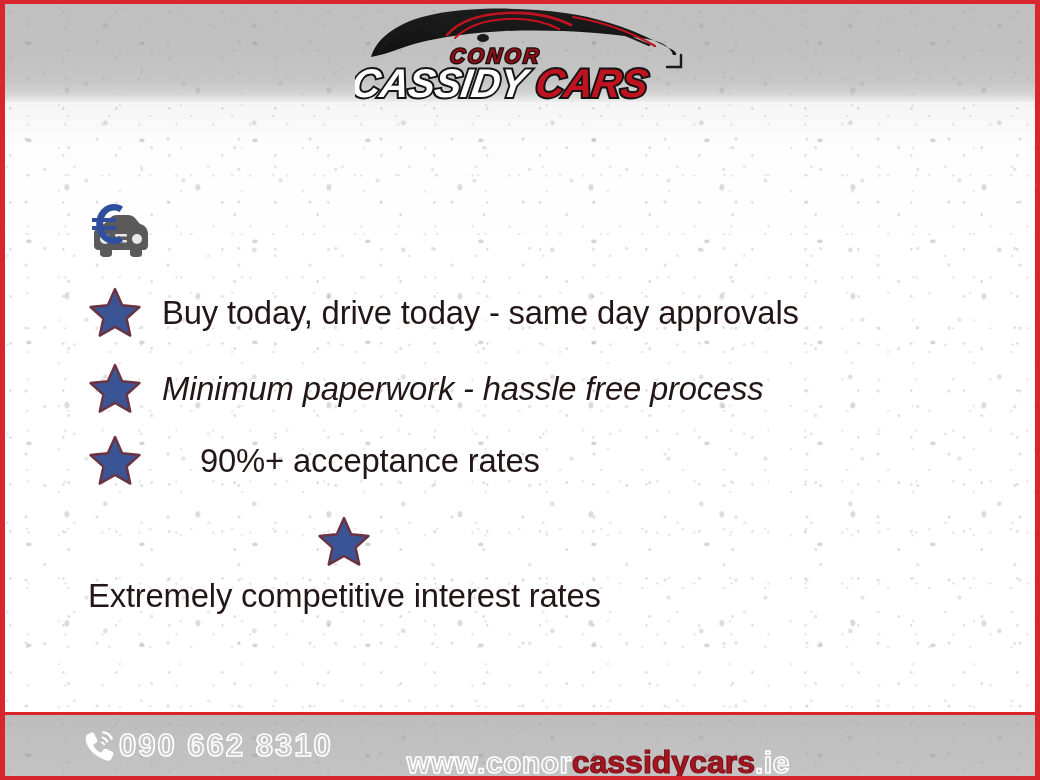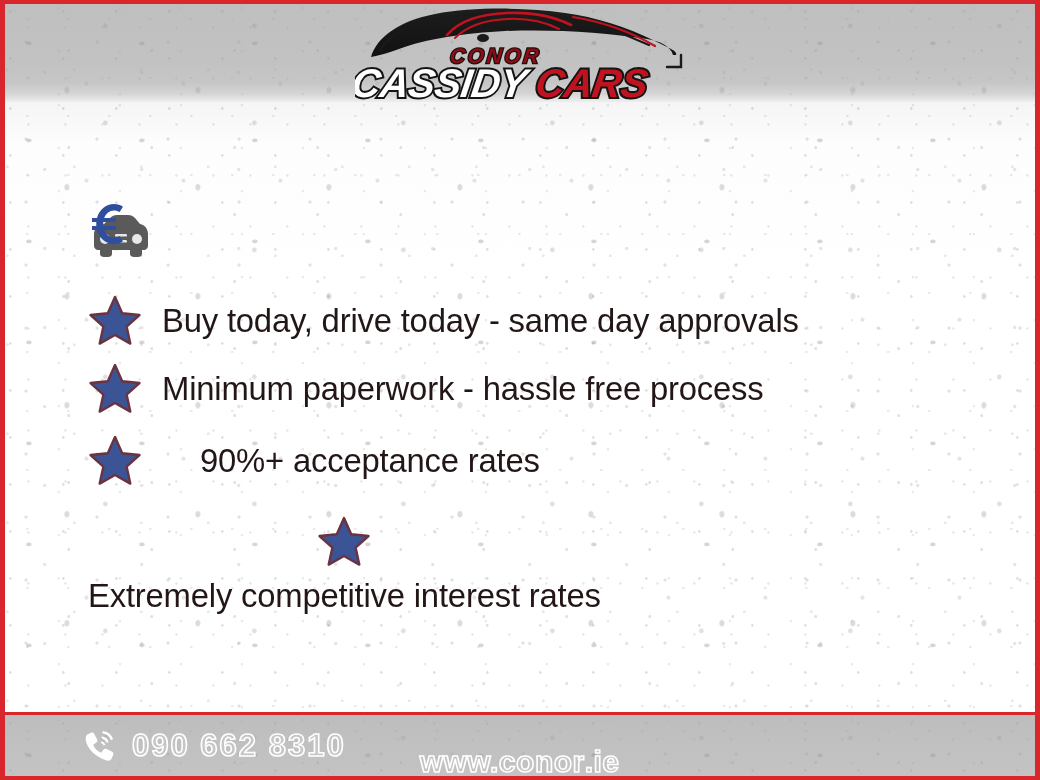--- a/index.html
+++ b/index.html
@@ -158,21 +158,21 @@
     display: flex;
     align-items: center;
   }
   .phone-block {
     display: flex;
     align-items: center;
     margin-left: 78px;
   }
   .phone-svg { display: block; width: 36px; height: 36px; }
   .phone-number {
-    margin-left: 14px;
+    margin-left: 1px;
     font-family: "Liberation Sans", sans-serif;
     font-size: 31px;
     font-weight: 700;
     letter-spacing: 2px;
     color: #c6c6c6;
     -webkit-text-stroke: 1.6px #ffffff;
     text-stroke: 1.6px #ffffff;
     white-space: nowrap;
     text-align: center;
   }
@@ -276,30 +276,30 @@
                        L35.6,35.9 C34,37 32.1,37.6 30,37.6
                        C25.6,37.6 21.8,34.5 20.2,30 L32,30 L32,26 L19.3,26
                        C19.2,24.6 19.2,23.2 19.3,22 L32,22 L32,18 L20.2,18
                        C21.8,13.5 25.6,10.4 30,10.4 C32.1,10.4 34,11 35.6,12.1
                        L39,6.7 C36.6,5 33.5,4 30,4 Z" fill="#2f4f9e"></path>
             </g>
           </svg>
         </div>
       </div>
 
-      <div class="feature-row" style="top:194px;">
+      <div class="feature-row" style="top:186px;">
         <div class="bullet-wrap">
           <svg class="star-svg" viewBox="0 0 54 52">
             <path d="M27,3 L34.2,19.2 L51.5,21 L38.6,32.6 L42.3,49.6 L27,41 L11.7,49.6 L15.4,32.6 L2.5,21 L19.8,19.2 Z" fill="#3a5496" stroke="#6b3340" stroke-width="2.4" stroke-linejoin="round"></path>
           </svg>
         </div>
         <div class="feature-text">Buy today, drive today - same day approvals</div>
       </div>
 
-      <div class="feature-row" style="top:262px;">
+      <div class="feature-row" style="top:262px;font-style:italic;">
         <div class="bullet-wrap">
           <svg class="star-svg" viewBox="0 0 54 52">
             <path d="M27,3 L34.2,19.2 L51.5,21 L38.6,32.6 L42.3,49.6 L27,41 L11.7,49.6 L15.4,32.6 L2.5,21 L19.8,19.2 Z" fill="#3a5496" stroke="#6b3340" stroke-width="2.4" stroke-linejoin="round"></path>
           </svg>
         </div>
         <div class="feature-text">Minimum paperwork - hassle free process</div>
       </div>
 
       <div class="feature-row" style="top:334px;gap:38px;">
         <div class="bullet-wrap">
@@ -340,20 +340,21 @@
                    C4.6,16.9 3.2,12.6 3.8,9.3 C4.1,7.6 4.9,6.6 6.4,6 Z" fill="#ffffff"></path>
           <path d="M21.5,4.4 C25.2,5 28.2,7.4 29.6,10.8" fill="none" stroke="#ffffff" stroke-width="2.4" stroke-linecap="round"></path>
           <path d="M20.6,9.6 C22.8,10.1 24.5,11.6 25.3,13.6" fill="none" stroke="#ffffff" stroke-width="2.2" stroke-linecap="round"></path>
           <path d="M19.8,14.4 C20.9,14.7 21.7,15.4 22.1,16.4" fill="none" stroke="#ffffff" stroke-width="2" stroke-linecap="round"></path>
         </svg>
         <div class="phone-number">090 662 8310</div>
       </div>
 
       <div class="website">
         <span class="web-white">www.conor</span>
+        <span class="web-red">cassidycars</span>
         <span class="web-white">.ie</span>
       </div>
     </div>
   </div>
 
   <div class="frame-edge frame-top"></div>
   <div class="frame-edge frame-bottom"></div>
   <div class="frame-edge frame-left"></div>
   <div class="frame-edge frame-right"></div>
 

